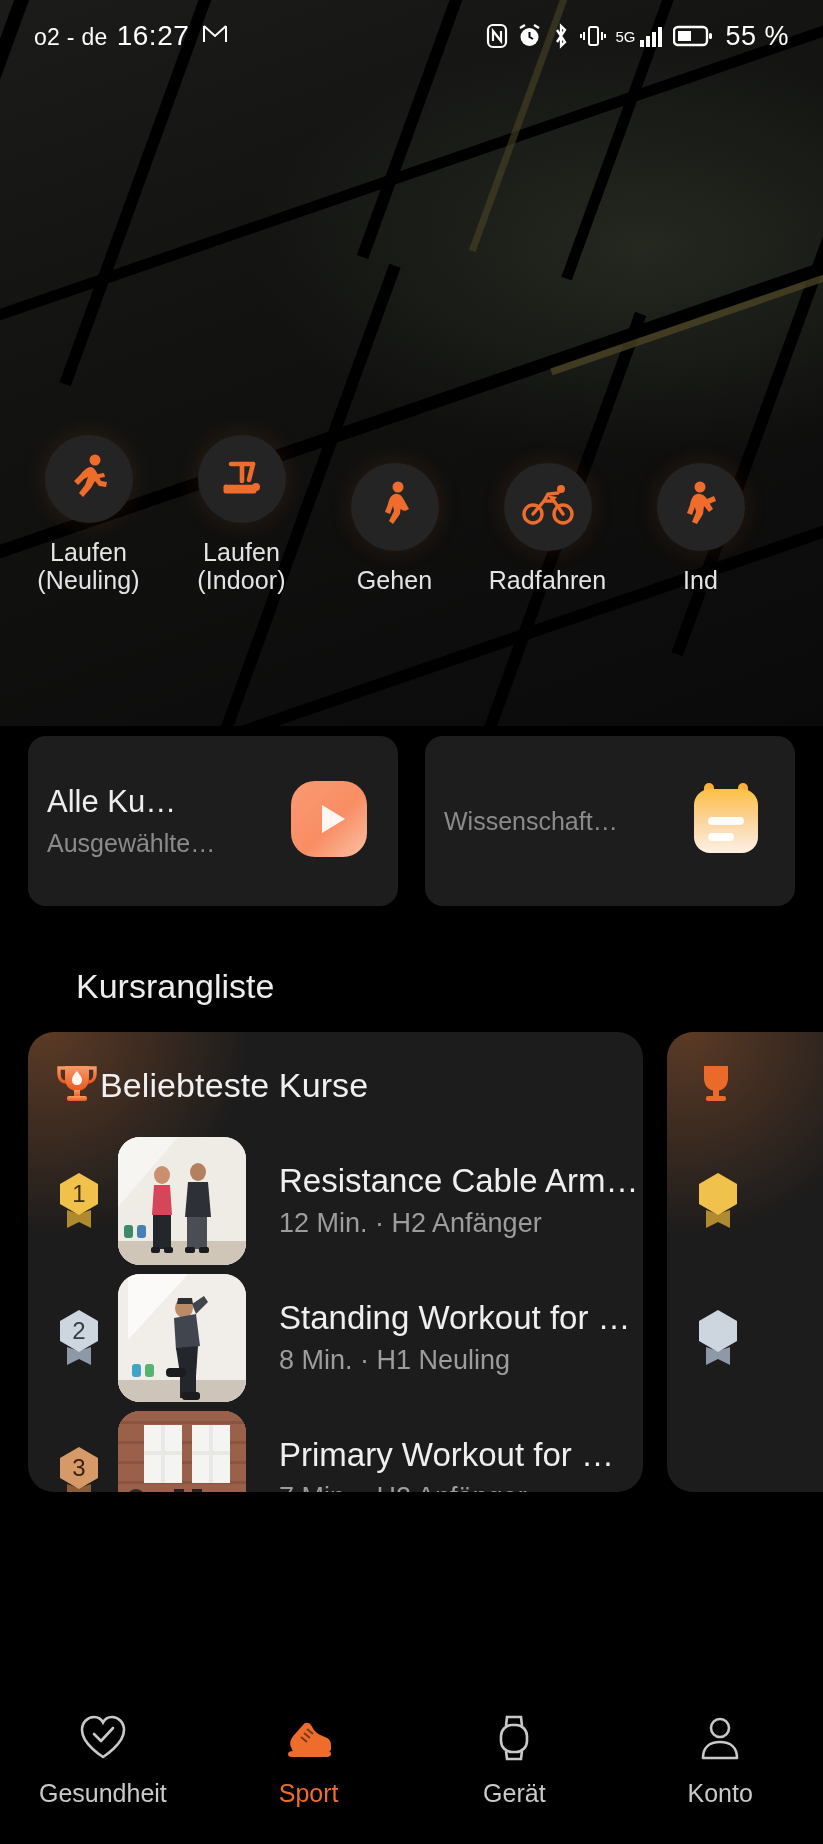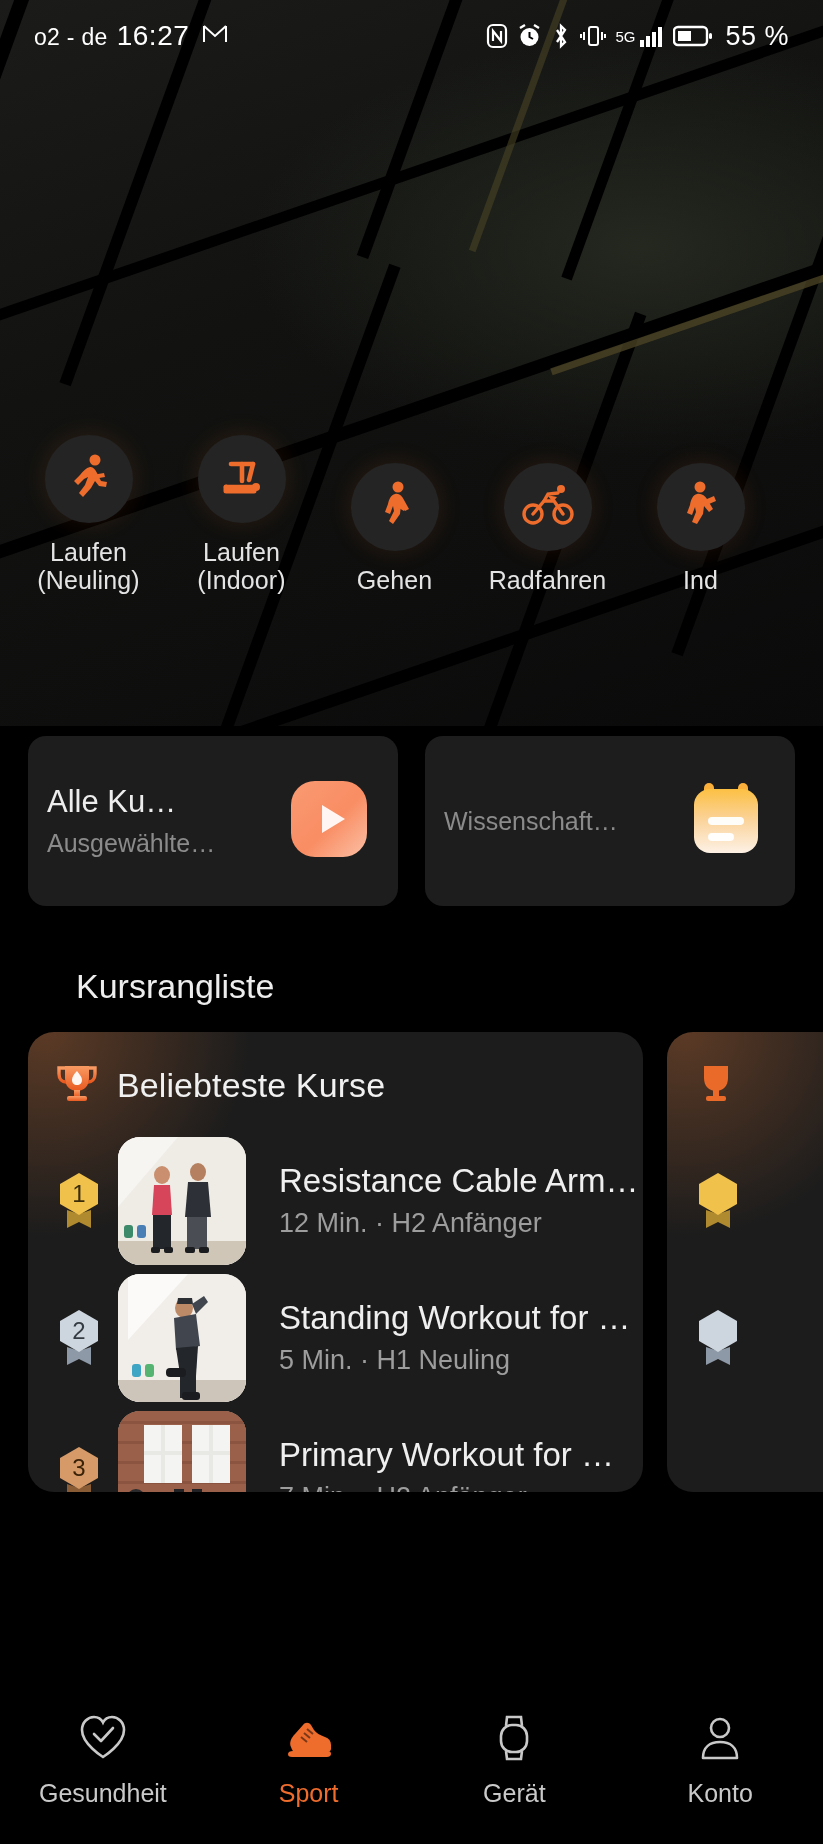--- a/index.html
+++ b/index.html
@@ -113,21 +113,21 @@
     display:flex; gap:24px; z-index:5;
   }
   .rank-card{
     flex:0 0 615px; height:460px; border-radius:26px;
     background:
       radial-gradient(circle 330px at 3% 0%, rgba(238,128,60,.30) 0%, rgba(238,128,60,0) 62%),
       #1c1c1c;
     padding:28px 0 0 0; overflow:hidden;
   }
   .rank-head{
-    display:flex; align-items:center; gap:17px; padding:0 26px; margin-bottom:22px;
+    display:flex; align-items:center; padding:0 26px; margin-bottom:22px;
   }
   .rank-head-title{ font-size:34px; color:#f0f0f0; letter-spacing:.1px; }
 
   .rank-row{
     display:flex; align-items:center; gap:0; padding:0 0 0 18px; height:137px;
     cursor:pointer;
   }
   .medal{ flex:0 0 66px; display:flex; justify-content:center; }
   .thumb{
     flex:0 0 128px; width:128px; height:128px; border-radius:22px;
@@ -459,21 +459,21 @@
           <path d="M56 44 L78 40 L82 72 L58 76 Z" fill="#41464e"></path>
           <path d="M74 30 L86 22 L90 28 L78 40 Z" fill="#41464e"></path>
           <path d="M58 74 L80 72 L78 102 L62 100 Z" fill="#23262b"></path>
           <rect x="62" y="98" width="16" height="26" fill="#23262b"></rect>
           <rect x="48" y="94" width="20" height="9" rx="4" fill="#1a1c1f"></rect>
           <rect x="64" y="118" width="18" height="8" rx="3" fill="#1a1c1f"></rect>
         </svg>
       </div>
       <div class="row-text">
         <span class="row-title">Standing Workout for …</span>
-        <span class="row-meta">5 Min. · H1 Neuling</span>
+        <span class="row-meta">8 Min. · H1 Neuling</span>
       </div>
     </div>
 
     <div class="rank-row">
       <div class="medal">
         <svg width="52" height="62" viewBox="0 0 52 62">
           <path d="M26 44 L14 40 L14 58 L26 52 L38 58 L38 40 Z" fill="#8a5c35"></path>
           <path d="M26 3 L45 14 L45 34 L26 45 L7 34 L7 14 Z" fill="#d69a68"></path>
           <text x="26" y="32" font-family="Liberation Sans, sans-serif" font-size="24" fill="#3a2208" text-anchor="middle">3</text>
         </svg>

